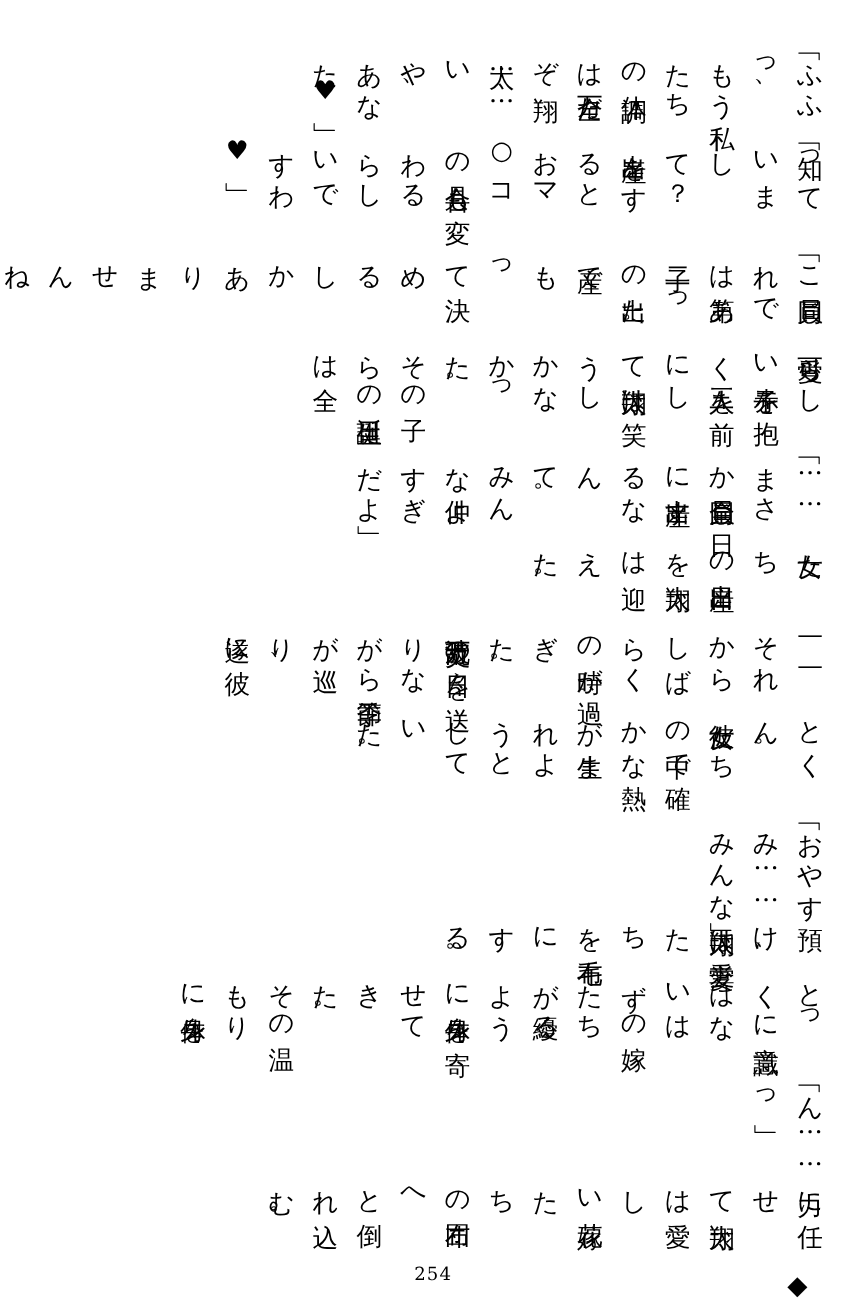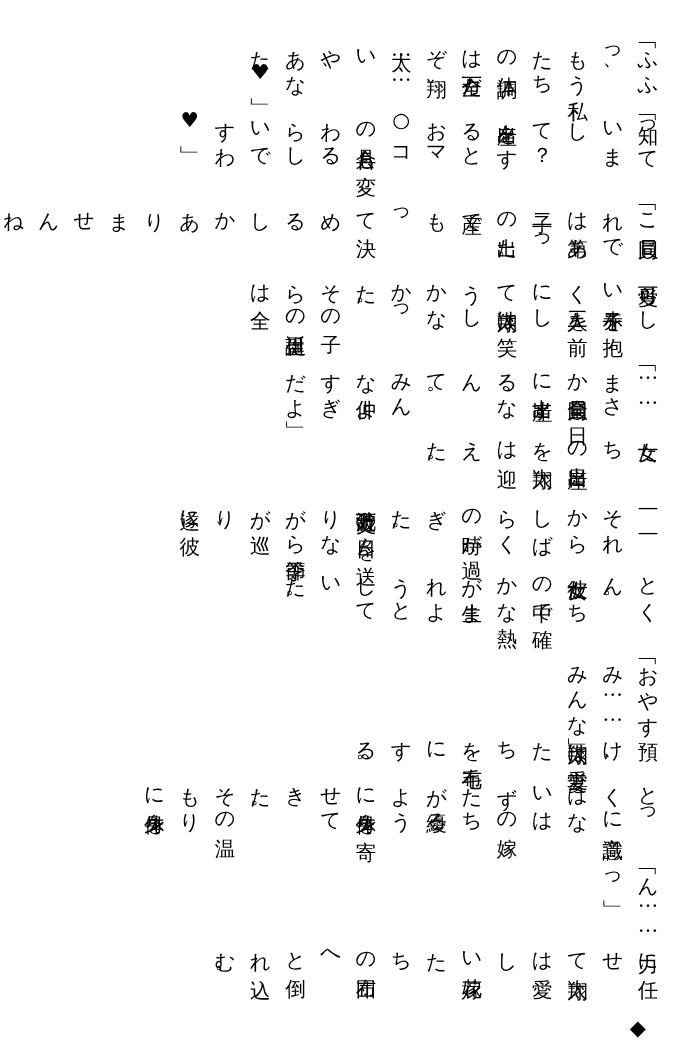--- a/index.html
+++ b/index.html
@@ -120,13 +120,14 @@
     <div class="sep-wide"></div>
     <div class="para">員同じであった。</div>
     <div class="sep-wide"></div>
     <div class="para indent">「これは第二子の出産でもって決めるしかありませんね♥」</div>
     <div class="sep-wide"></div>
     <div class="para indent">「知っていまして？　出産をするとおマ○コの具合も変わるらしいですわ♥」</div>
     <div class="sep-wide"></div>
     <div class="para indent">「ふふっ、もう私たちの体調は万全だぞ翔太……いや、あなた♥」</div>
   </div>
 
+  <div id="page-number">254</div>
 </div>
 
 </body></html>

